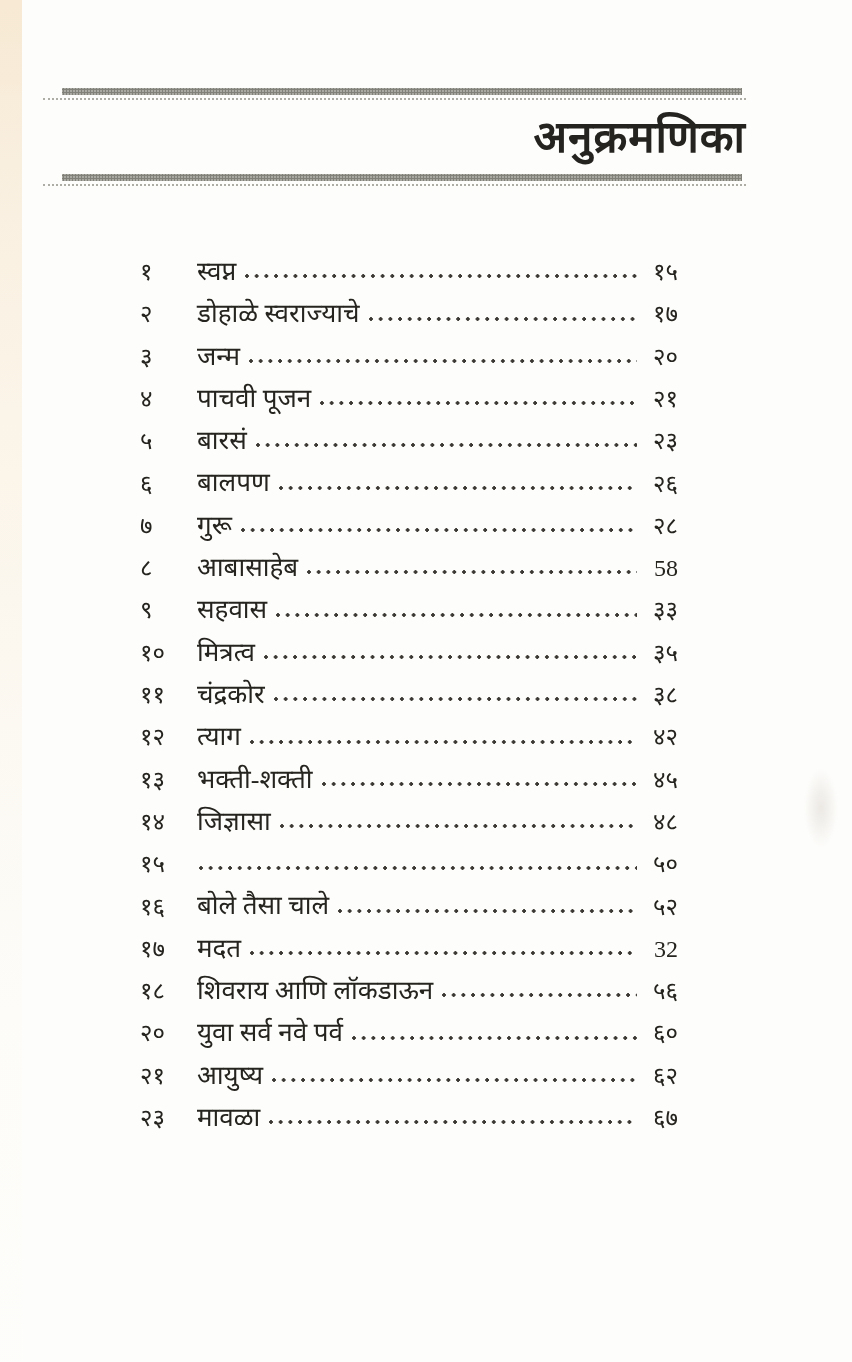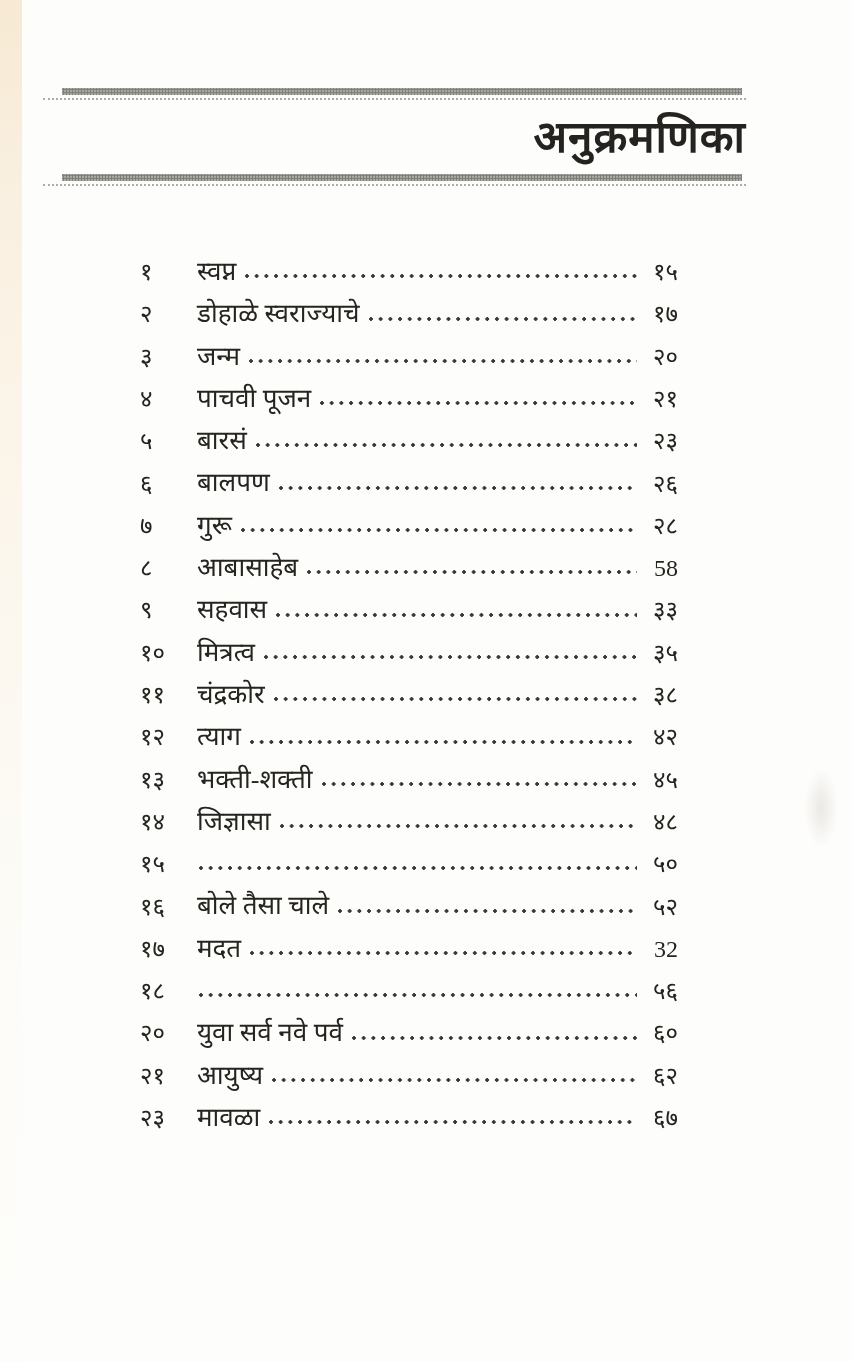--- a/index.html
+++ b/index.html
@@ -234,20 +234,21 @@
 
   <div class="toc-row">
     <span class="toc-num">१७</span>
     <span class="toc-title">मदत</span>
     <span class="toc-leader"></span>
     <span class="toc-page">32</span>
   </div>
 
   <div class="toc-row">
     <span class="toc-num">१८</span>
+    <span class="toc-title">शिवराय आणि लॉकडाऊन</span>
     <span class="toc-leader"></span>
     <span class="toc-page">५६</span>
   </div>
 
 
   <div class="toc-row">
     <span class="toc-num">२०</span>
     <span class="toc-title">युवा सर्व नवे पर्व</span>
     <span class="toc-leader"></span>
     <span class="toc-page">६०</span>

